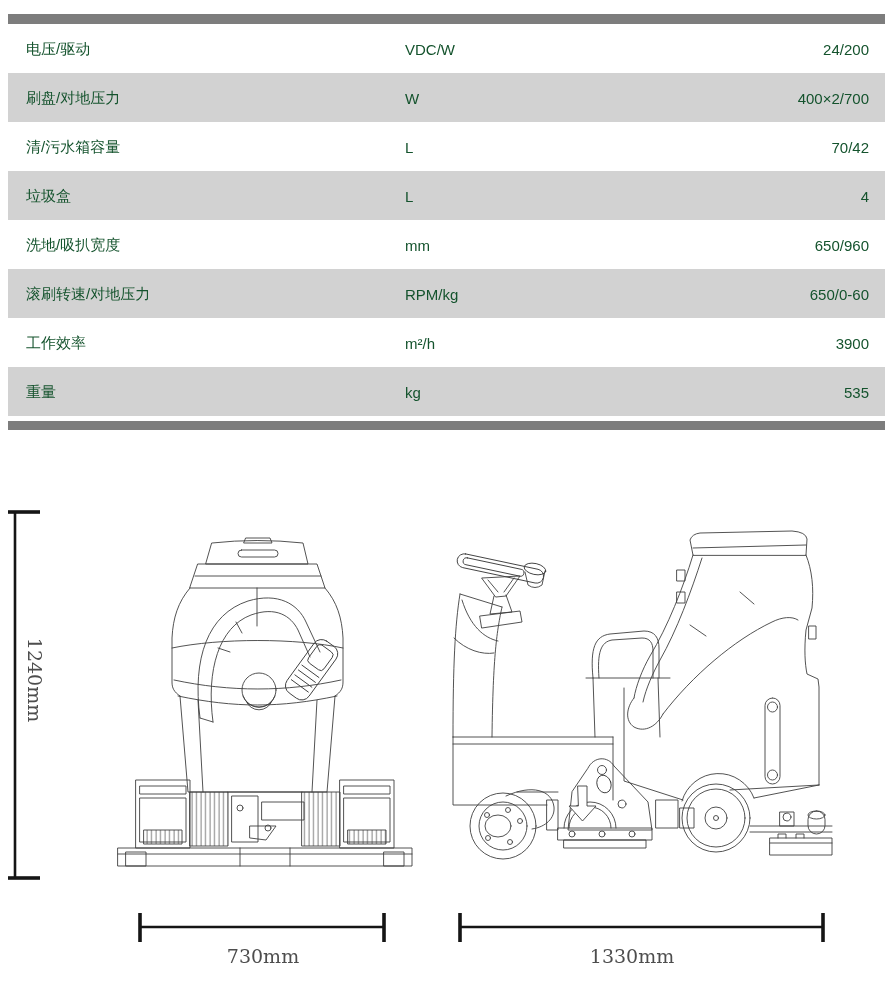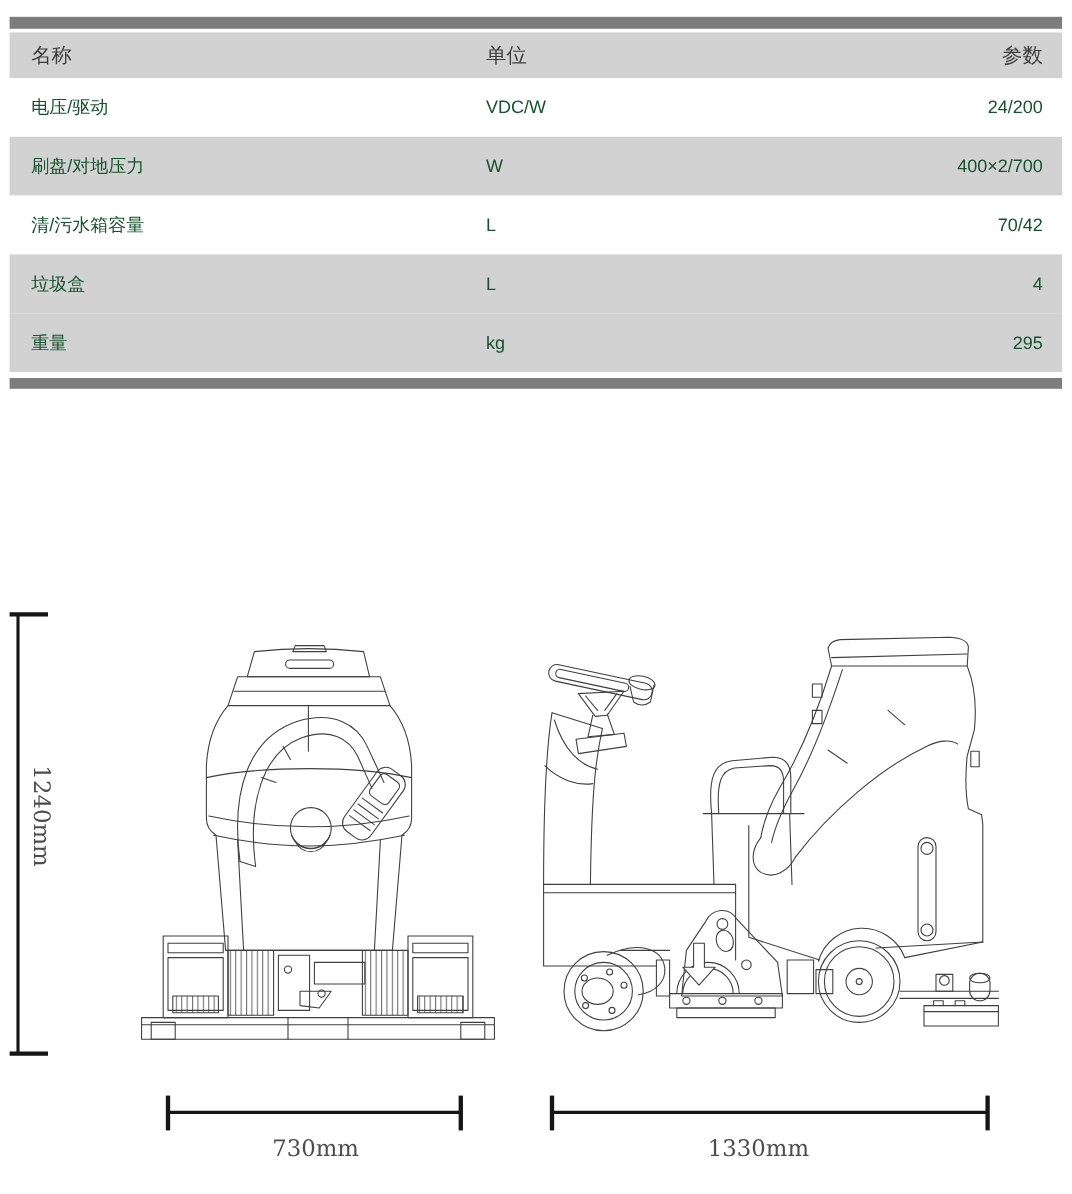--- a/index.html
+++ b/index.html
@@ -24,25 +24,20 @@
   .draw{stroke:#3f3f3f;fill:none;stroke-width:0.9;stroke-linejoin:round;stroke-linecap:round;}
 </style>
 </head>
 <body>
 
 <div class="page">
 
   <div class="spec">
     <div class="bar top"></div>
 
-    <div class="thead">
-      <span class="cell-name">名称</span>
-      <span class="cell-unit">单位</span>
-      <span class="cell-value">参数</span>
-    </div>
 
     <div class="trow">
       <span class="cell-name">电压/驱动</span>
       <span class="cell-unit">VDC/W</span>
       <span class="cell-value">24/200</span>
     </div>
     <div class="trow alt">
       <span class="cell-name">刷盘/对地压力</span>
       <span class="cell-unit">W</span>
       <span class="cell-value">400×2/700</span>
@@ -50,24 +45,39 @@
     <div class="trow">
       <span class="cell-name">清/污水箱容量</span>
       <span class="cell-unit">L</span>
       <span class="cell-value">70/42</span>
     </div>
     <div class="trow alt">
       <span class="cell-name">垃圾盒</span>
       <span class="cell-unit">L</span>
       <span class="cell-value">4</span>
     </div>
+    <div class="trow">
+      <span class="cell-name">洗地/吸扒宽度</span>
+      <span class="cell-unit">mm</span>
+      <span class="cell-value">650/960</span>
+    </div>
+    <div class="trow alt">
+      <span class="cell-name">滚刷转速/对地压力</span>
+      <span class="cell-unit">RPM/kg</span>
+      <span class="cell-value">650/0-60</span>
+    </div>
+    <div class="trow">
+      <span class="cell-name">工作效率</span>
+      <span class="cell-unit">m²/h</span>
+      <span class="cell-value">3900</span>
+    </div>
     <div class="trow alt">
       <span class="cell-name">重量</span>
       <span class="cell-unit">kg</span>
-      <span class="cell-value">295</span>
+      <span class="cell-value">535</span>
     </div>
 
     <div class="bar bottom"></div>
   </div>
 
   <svg class="abs" style="left:4px;top:505px;" width="46" height="382" viewBox="0 0 46 382">
     <line class="dim-line" x1="11" y1="7" x2="11" y2="373"></line>
     <line class="dim-cap" x1="4" y1="7" x2="36" y2="7"></line>
     <line class="dim-cap" x1="4" y1="373" x2="36" y2="373"></line>
     <text class="dim-text" x="24" y="175" text-anchor="middle" transform="rotate(90 24 175)">1240mm</text>

